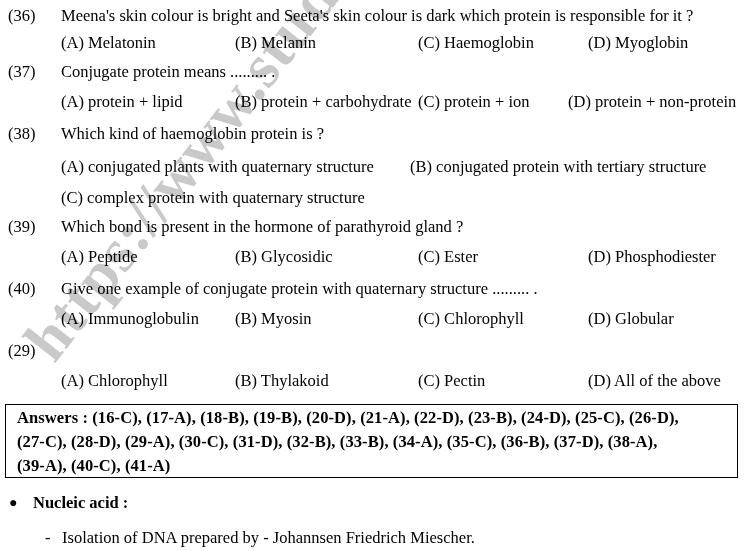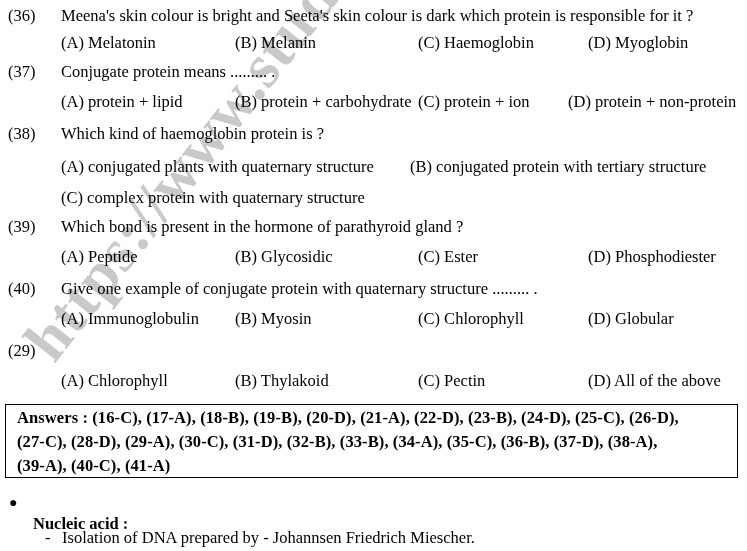--- a/index.html
+++ b/index.html
@@ -127,21 +127,20 @@
     position: absolute;
     left: 9px;
     font-size: 14px;
     line-height: 22px;
   }
   .bullet-label {
     position: absolute;
     left: 33px;
     font-weight: bold;
     line-height: 22px;
-    margin-top: 21px;
   }
   .dash-glyph {
     position: absolute;
     left: 45px;
     line-height: 22px;
   }
   .dash-text {
     position: absolute;
     left: 62px;
     line-height: 22px;

